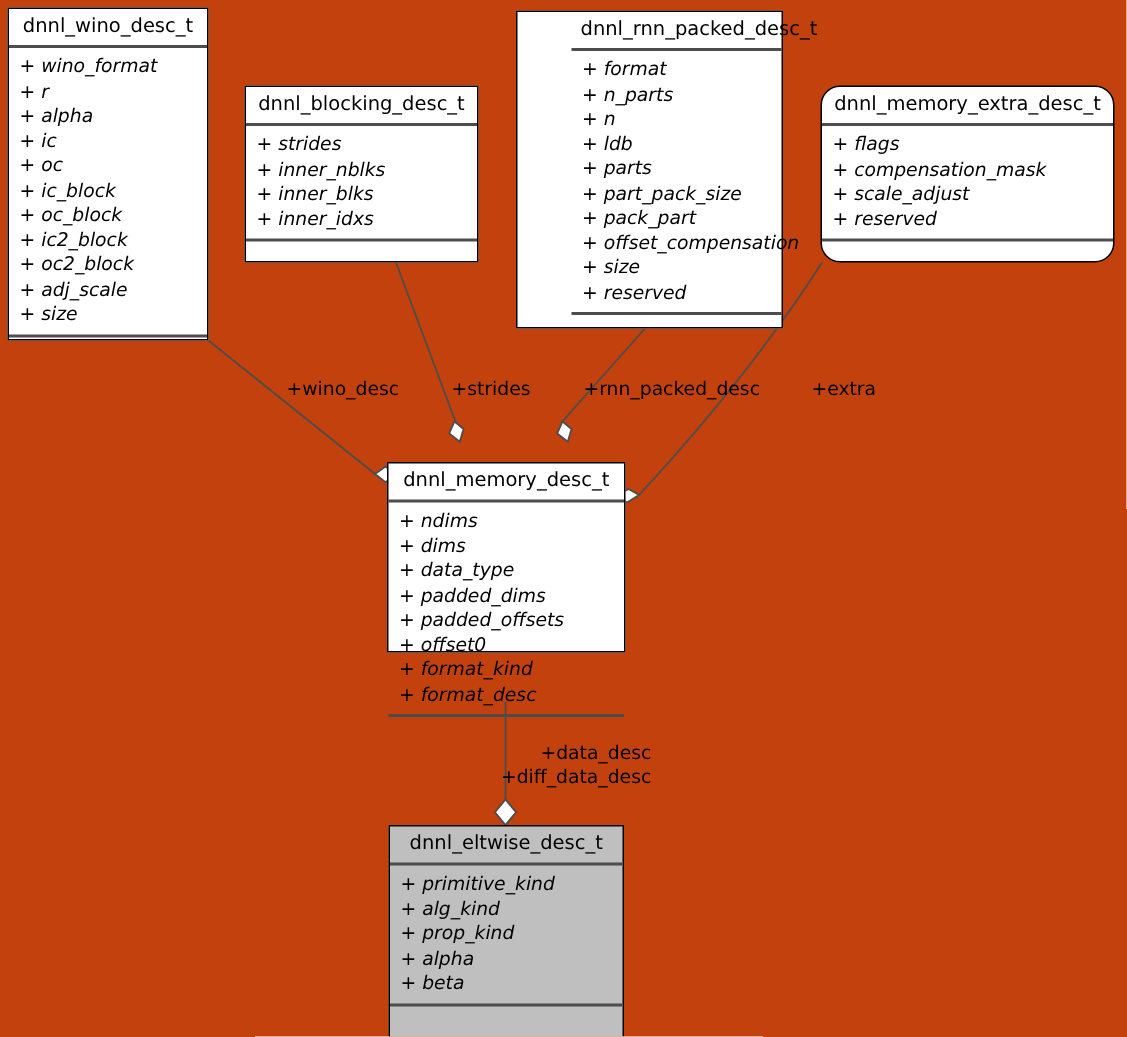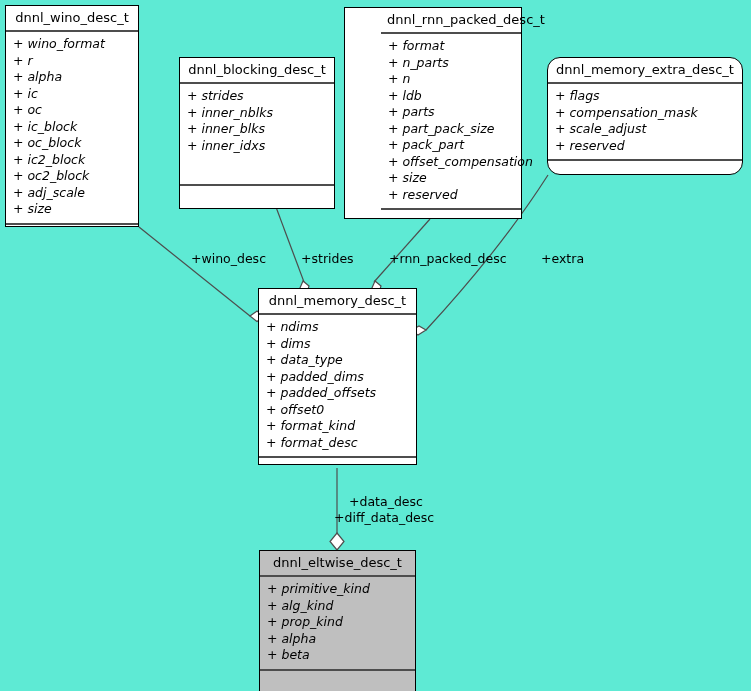--- a/index.html
+++ b/index.html
@@ -7,21 +7,21 @@
     padding: 0;
     background: #ffffff;
   }
   body {
     font-family: "DejaVu Sans", sans-serif;
   }
   #diagram {
     position: relative;
     width: 751px;
     height: 691px;
-    background: #5eead4;
+    background: #c2410c;
     overflow: hidden;
   }
   #edge-layer {
     position: absolute;
     left: 0;
     top: 0;
     width: 751px;
     height: 691px;
     pointer-events: none;
   }
@@ -66,20 +66,21 @@
   .edge-label {
     position: absolute;
     font-size: 12.5px;
     line-height: 15px;
     color: #000000;
     white-space: nowrap;
     background: transparent;
   }
   .edge-label.two-line {
     line-height: 16px;
+    text-align: right;
   }
 </style>
 </head>
 <body>
 
 <div id="diagram">
 
   <svg id="edge-layer" width="751" height="691" viewBox="0 0 751 691" xmlns="http://www.w3.org/2000/svg">
 
     <g>
@@ -119,21 +120,21 @@
       <div class="uml-attr">+ ic_block</div>
       <div class="uml-attr">+ oc_block</div>
       <div class="uml-attr">+ ic2_block</div>
       <div class="uml-attr">+ oc2_block</div>
       <div class="uml-attr">+ adj_scale</div>
       <div class="uml-attr">+ size</div>
     </div>
     <div class="uml-ops"></div>
   </div>
 
-  <div class="uml-class" style="left:179px; top:57px; width:156px; height:152px;">
+  <div class="uml-class" style="left:163px; top:57px; width:156px; height:118px;">
     <div class="uml-title">dnnl_blocking_desc_t</div>
     <div class="uml-attrs">
       <div class="uml-attr">+ strides</div>
       <div class="uml-attr">+ inner_nblks</div>
       <div class="uml-attr">+ inner_blks</div>
       <div class="uml-attr">+ inner_idxs</div>
     </div>
     <div class="uml-ops"></div>
   </div>
 
@@ -158,21 +159,21 @@
     <div class="uml-title">dnnl_memory_extra_desc_t</div>
     <div class="uml-attrs">
       <div class="uml-attr">+ flags</div>
       <div class="uml-attr">+ compensation_mask</div>
       <div class="uml-attr">+ scale_adjust</div>
       <div class="uml-attr">+ reserved</div>
     </div>
     <div class="uml-ops"></div>
   </div>
 
-  <div class="uml-class" style="left:258px; top:288px; width:159px; height:177px;">
+  <div class="uml-class" style="left:258px; top:308px; width:159px; height:127px;">
     <div class="uml-title">dnnl_memory_desc_t</div>
     <div class="uml-attrs">
       <div class="uml-attr">+ ndims</div>
       <div class="uml-attr">+ dims</div>
       <div class="uml-attr">+ data_type</div>
       <div class="uml-attr">+ padded_dims</div>
       <div class="uml-attr">+ padded_offsets</div>
       <div class="uml-attr">+ offset0</div>
       <div class="uml-attr">+ format_kind</div>
       <div class="uml-attr">+ format_desc</div>

